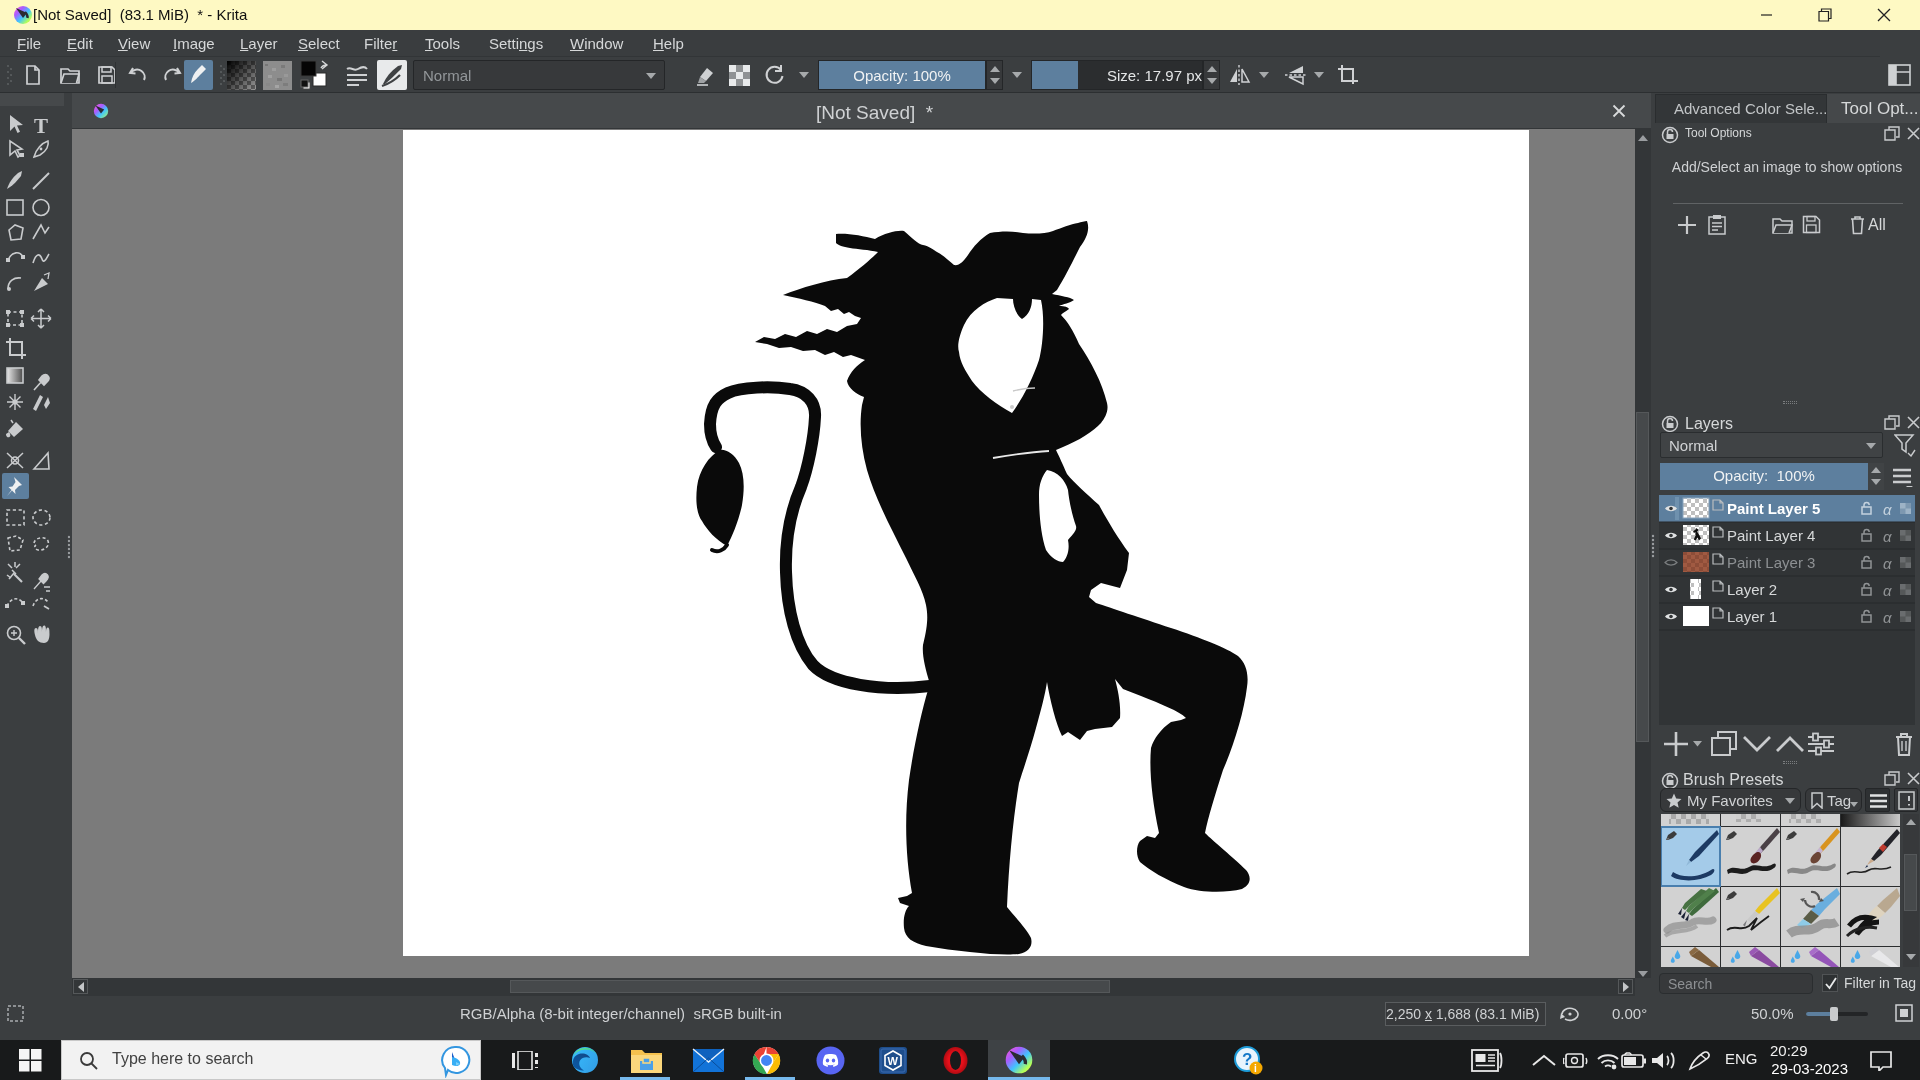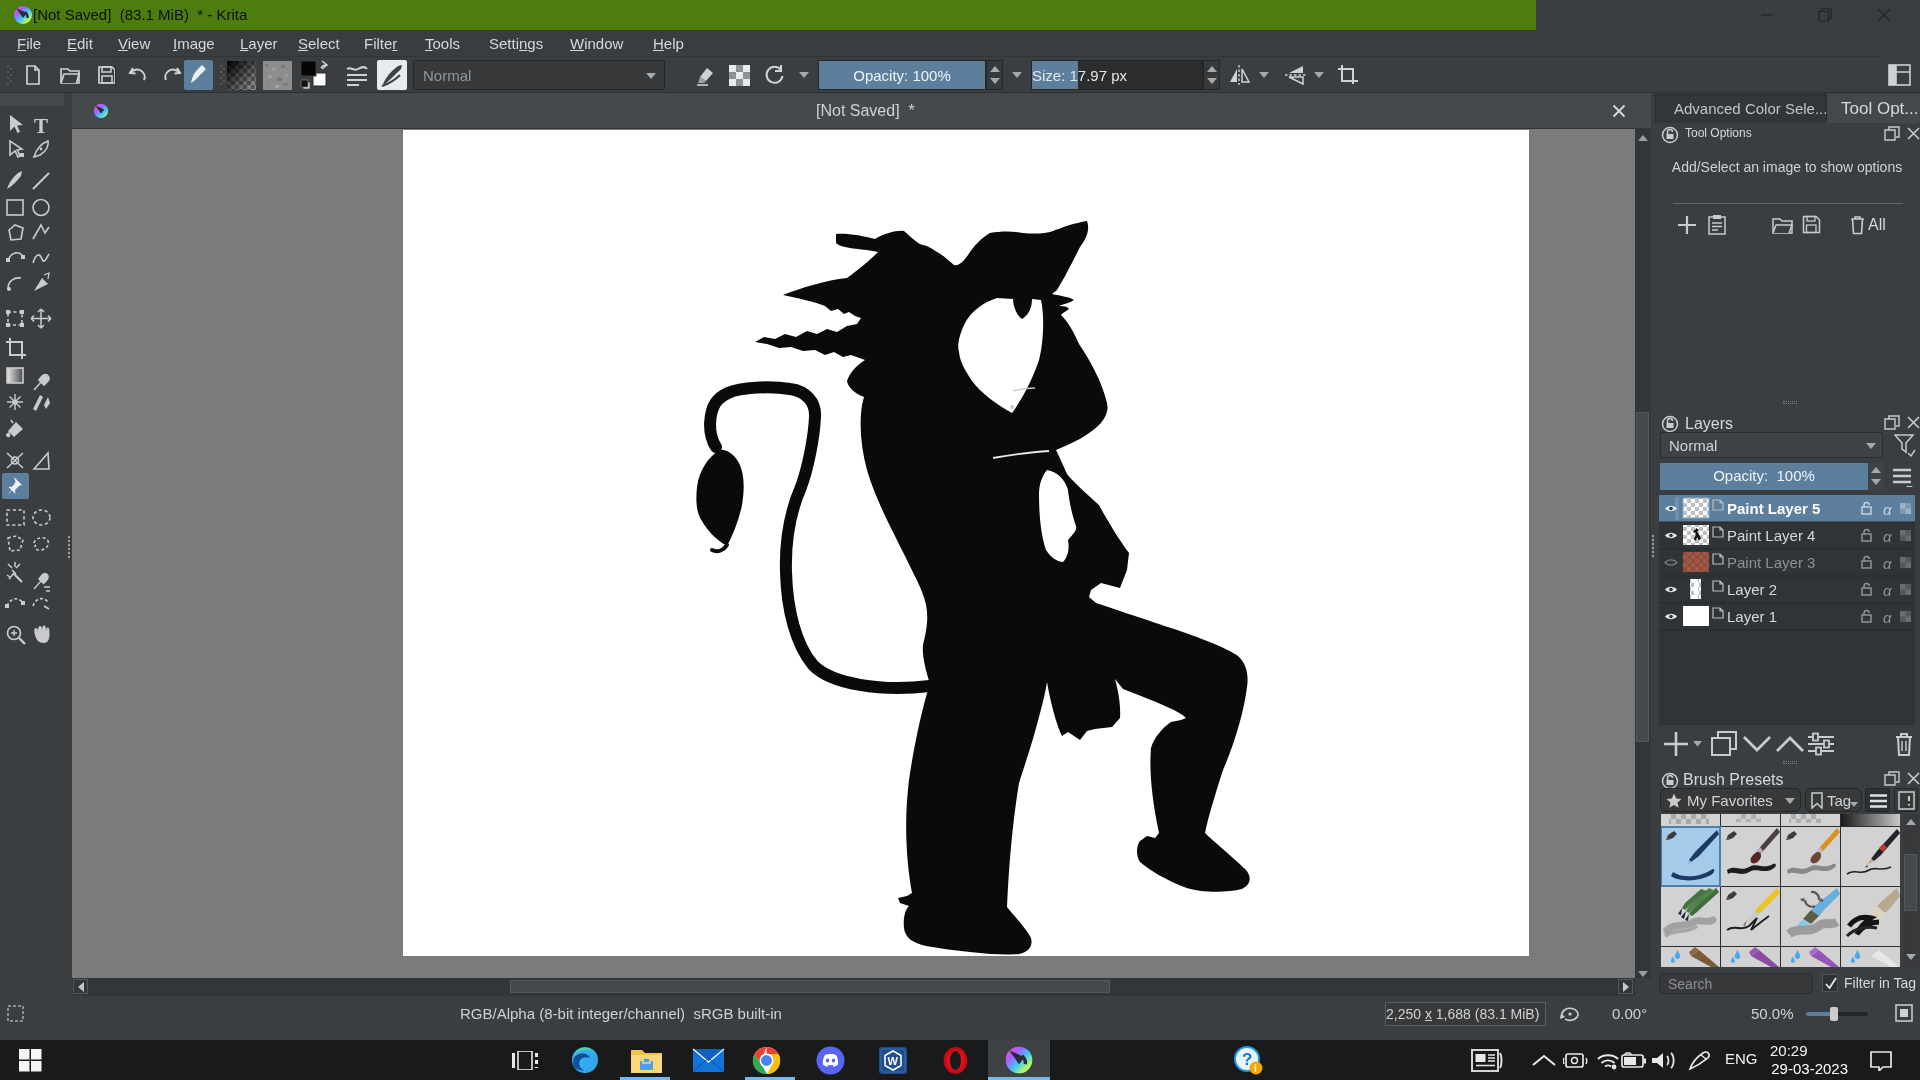--- a/index.html
+++ b/index.html
@@ -3,21 +3,21 @@
 <meta charset="utf-8">
 <style>
 *{margin:0;padding:0;box-sizing:border-box}
 html,body{width:1920px;height:1080px;overflow:hidden;background:#3b3e40;font-family:"Liberation Sans",sans-serif}
 .ab{position:absolute}
 .txt{color:#d6d8d9}
 </style>
 </head>
 <body>
 
-<div class="ab" style="left:0;top:0;width:1536px;height:30px;background:#4d7c0f">
+<div class="ab" style="left:0;top:0;width:1920px;height:30px;background:#fef9c3">
   <svg class="ab" style="left:13px;top:5px" width="20" height="20" viewBox="0 0 20 20">
     <defs>
         <linearGradient id="kg" x1="0" y1="0" x2="1" y2="1">
       <stop offset="0" stop-color="#ff57d0"></stop>
           <stop offset="0.3" stop-color="#a85cff"></stop>
           <stop offset="0.55" stop-color="#40c4ff"></stop>
           <stop offset="0.8" stop-color="#b2ff59"></stop>
           <stop offset="1" stop-color="#ffd740"></stop>
     </linearGradient>
       </defs>
@@ -195,21 +195,21 @@
     <svg class="ab" style="left:3px;top:16px" width="10" height="8">
         <path d="M0 1 L5 7 L10 1 Z" fill="#a6a9ab"></path>
       </svg>
   </div>
   <svg class="ab" style="left:1012px;top:15px" width="11" height="7">
       <path d="M0 0 L10 0 L5 6 Z" fill="#a6a9ab"></path>
     </svg>
 
   <div class="ab" style="left:1031px;top:3px;width:172px;height:30px;background:#2b2d2f;border:1px solid #242628">
     <div class="ab" style="left:0;top:0;width:46px;height:28px;background:#5d7f9e"></div>
-    <div class="ab" style="left:0;top:6px;width:170px;text-align:left;font-size:15px;color:#e4e6e7">Size: 17.97 px</div>
+    <div class="ab" style="left:0;top:6px;width:170px;text-align:right;font-size:15px;color:#e4e6e7">Size: 17.97 px</div>
   </div>
   <div class="ab" style="left:1203px;top:3px;width:17px;height:30px;background:#37393b;border:1px solid #242628">
     <svg class="ab" style="left:3px;top:4px" width="10" height="8">
         <path d="M0 7 L5 1 L10 7 Z" fill="#a6a9ab"></path>
       </svg>
     <svg class="ab" style="left:3px;top:16px" width="10" height="8">
         <path d="M0 1 L5 7 L10 1 Z" fill="#a6a9ab"></path>
       </svg>
   </div>
 
@@ -353,21 +353,21 @@
       <path d="M3 3 L14 8 L10 13 Z" fill="#2b2b33"></path>
       <defs>
           <linearGradient id="kg2" x1="0" y1="0" x2="1" y2="1">
       <stop offset="0" stop-color="#ff57d0"></stop>
             <stop offset="0.35" stop-color="#a85cff"></stop>
             <stop offset="0.6" stop-color="#40c4ff"></stop>
             <stop offset="1" stop-color="#b2ff59"></stop>
       </linearGradient>
         </defs>
     </svg>
-    <div class="ab" style="left:744px;top:9px;font-size:16px;color:#cfd1d3">[Not Saved]&nbsp; *</div>
+    <div class="ab" style="left:744px;top:9px;font-size:19px;color:#cfd1d3">[Not Saved]&nbsp; *</div>
     <svg class="ab" style="left:1540px;top:11px" width="14" height="14">
         <path d="M1.5 1.5 L12.5 12.5 M12.5 1.5 L1.5 12.5" stroke="#d8dadb" stroke-width="1.8"></path>
       </svg>
   </div>
 
   <div class="ab" style="left:0;top:36px;width:1563px;height:849px;background:#7b7b7b;overflow:hidden">
     <div class="ab" style="left:331px;top:1px;width:1126px;height:826px;background:#ffffff">
       <svg width="1126" height="826" viewBox="0 0 1126 826" id="figure">
        <g transform="translate(-402,-130)">
 
@@ -922,20 +922,33 @@
 
 <div class="ab" style="left:0;top:1040px;width:1920px;height:40px;background:#181a1b">
   <svg class="ab" style="left:19px;top:9px" width="23" height="23">
       <g fill="#f5f5f5">
         <rect x="0" y="0" width="10.5" height="10.5"></rect>
         <rect x="12" y="0" width="10.5" height="10.5"></rect>
         <rect x="0" y="12" width="10.5" height="10.5"></rect>
         <rect x="12" y="12" width="10.5" height="10.5"></rect>
       </g>
     </svg>
+  <div class="ab" style="left:61px;top:0;width:420px;height:40px;background:#f2f2f2;border:1px solid #c8c8c8">
+    <svg class="ab" style="left:17px;top:10px" width="20" height="20">
+        <circle cx="8" cy="8" r="6" fill="none" stroke="#3a3a3a" stroke-width="1.8"></circle>
+        <path d="M12.5 12.5 L18 18" stroke="#3a3a3a" stroke-width="1.8"></path>
+      </svg>
+    <div class="ab" style="left:50px;top:9px;font-size:16px;color:#414141">Type here to search</div>
+    <svg class="ab" style="left:377px;top:3px" width="34" height="34" viewBox="0 0 34 34">
+      <path d="M17 3 A13 13 0 1 1 9 26 L7 31 L6 24 A13 13 0 0 1 17 3 Z" fill="#ffffff" stroke="#3396e0" stroke-width="2"></path>
+      <path d="M13 8 V21 L17 18 Z" fill="#1b5cc8"></path>
+      <path d="M13 13 C18 14 22 17 21 20 C20 22.5 16 22.5 13 21 Z" fill="#38aef5"></path>
+      <path d="M17 18 L21 20 L17 21.5 Z" fill="#7cd0f8"></path>
+    </svg>
+  </div>
   <svg class="ab" style="left:512px;top:11px" width="26" height="19">
       <rect x="0" y="2" width="3" height="15" fill="#e8e8e8"></rect>
       <rect x="6" y="0" width="14" height="19" fill="none" stroke="#e8e8e8" stroke-width="1.6"></rect>
       <rect x="23" y="2" width="3" height="4" fill="#e8e8e8"></rect>
       <rect x="23" y="9" width="3" height="4" fill="#e8e8e8"></rect>
       <rect x="23" y="16" width="3" height="1" fill="#e8e8e8"></rect>
     </svg>
 
   <svg class="ab" style="left:571px;top:6px" width="28" height="28" viewBox="0 0 28 28">
       <defs>

